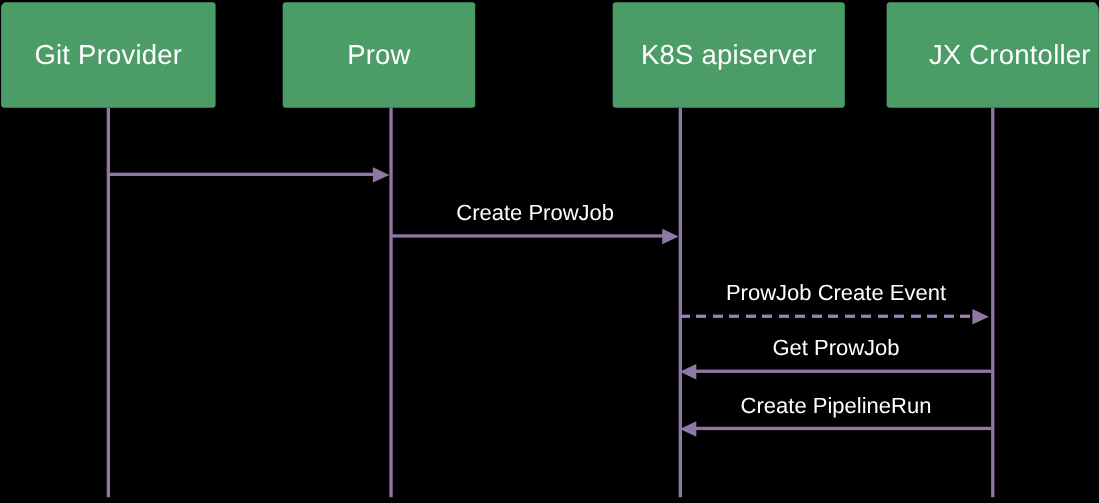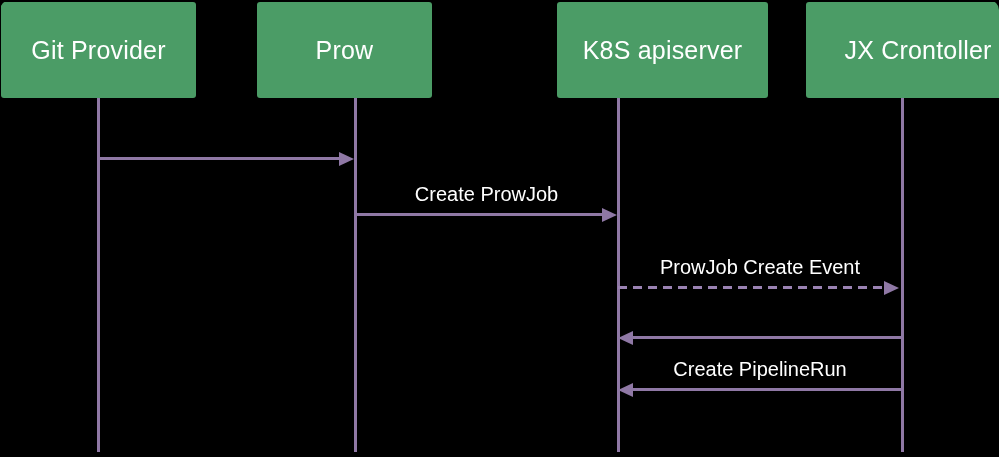--- a/index.html
+++ b/index.html
@@ -126,20 +126,21 @@
   <div class="arrowhead right head-0"></div>
 
   <div class="msg-label label-1">Create ProwJob</div>
   <div class="msg-line line-1"></div>
   <div class="arrowhead right head-1"></div>
 
   <div class="msg-label label-2">ProwJob Create Event</div>
   <div class="msg-line dashed line-2"></div>
   <div class="arrowhead right head-2"></div>
 
+  <div class="msg-label label-3">Get ProwJob</div>
   <div class="msg-line line-3"></div>
   <div class="arrowhead left head-3"></div>
 
   <div class="msg-label label-4">Create PipelineRun</div>
   <div class="msg-line line-4"></div>
   <div class="arrowhead left head-4"></div>
 
 </div>
 
 </body></html>

